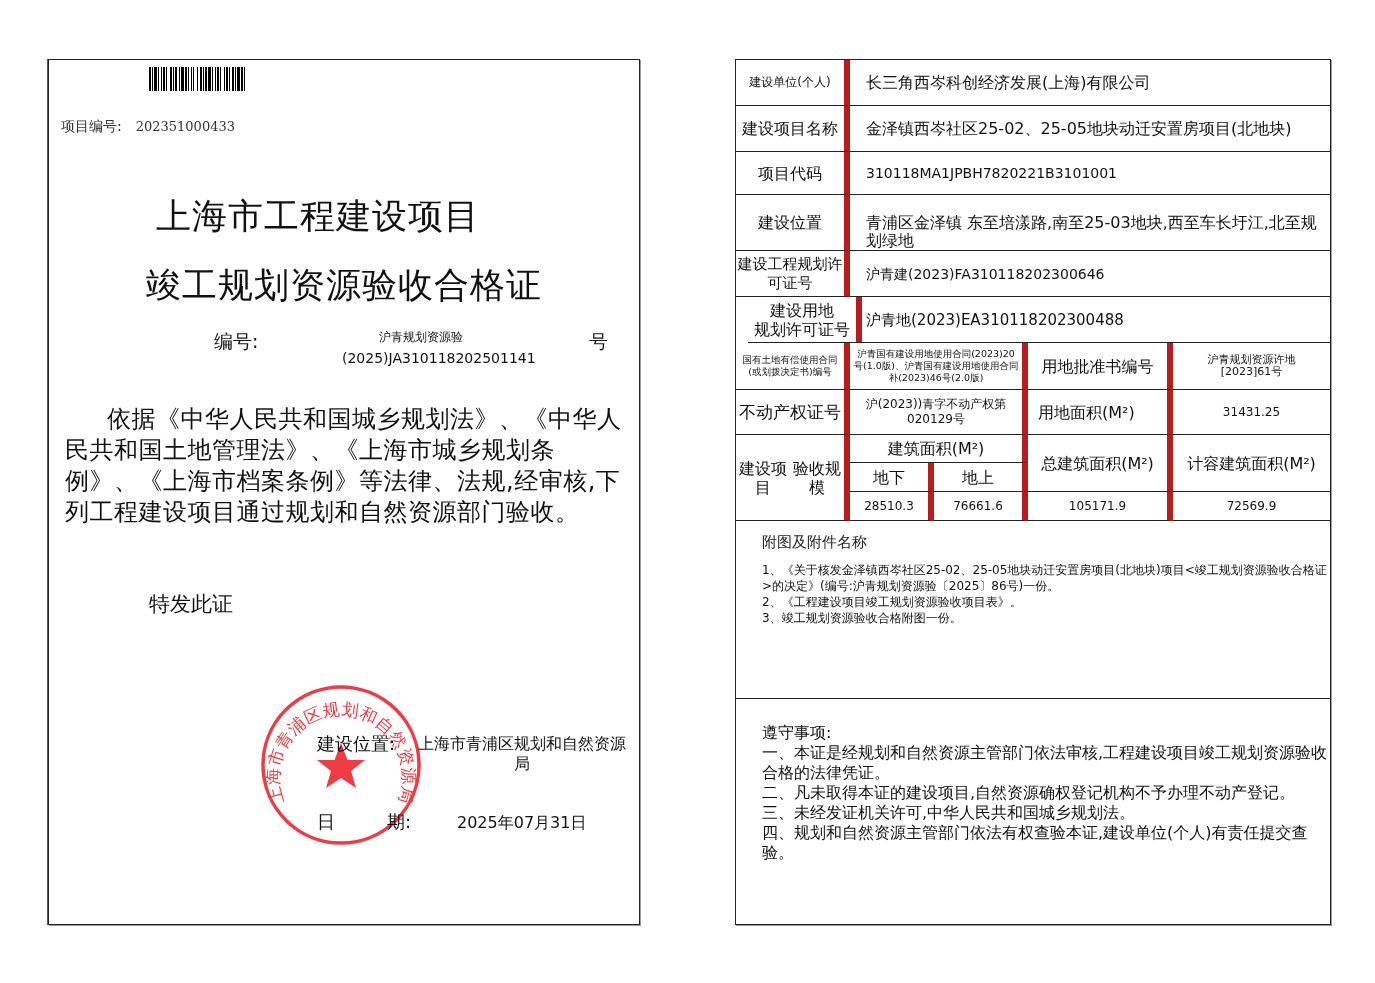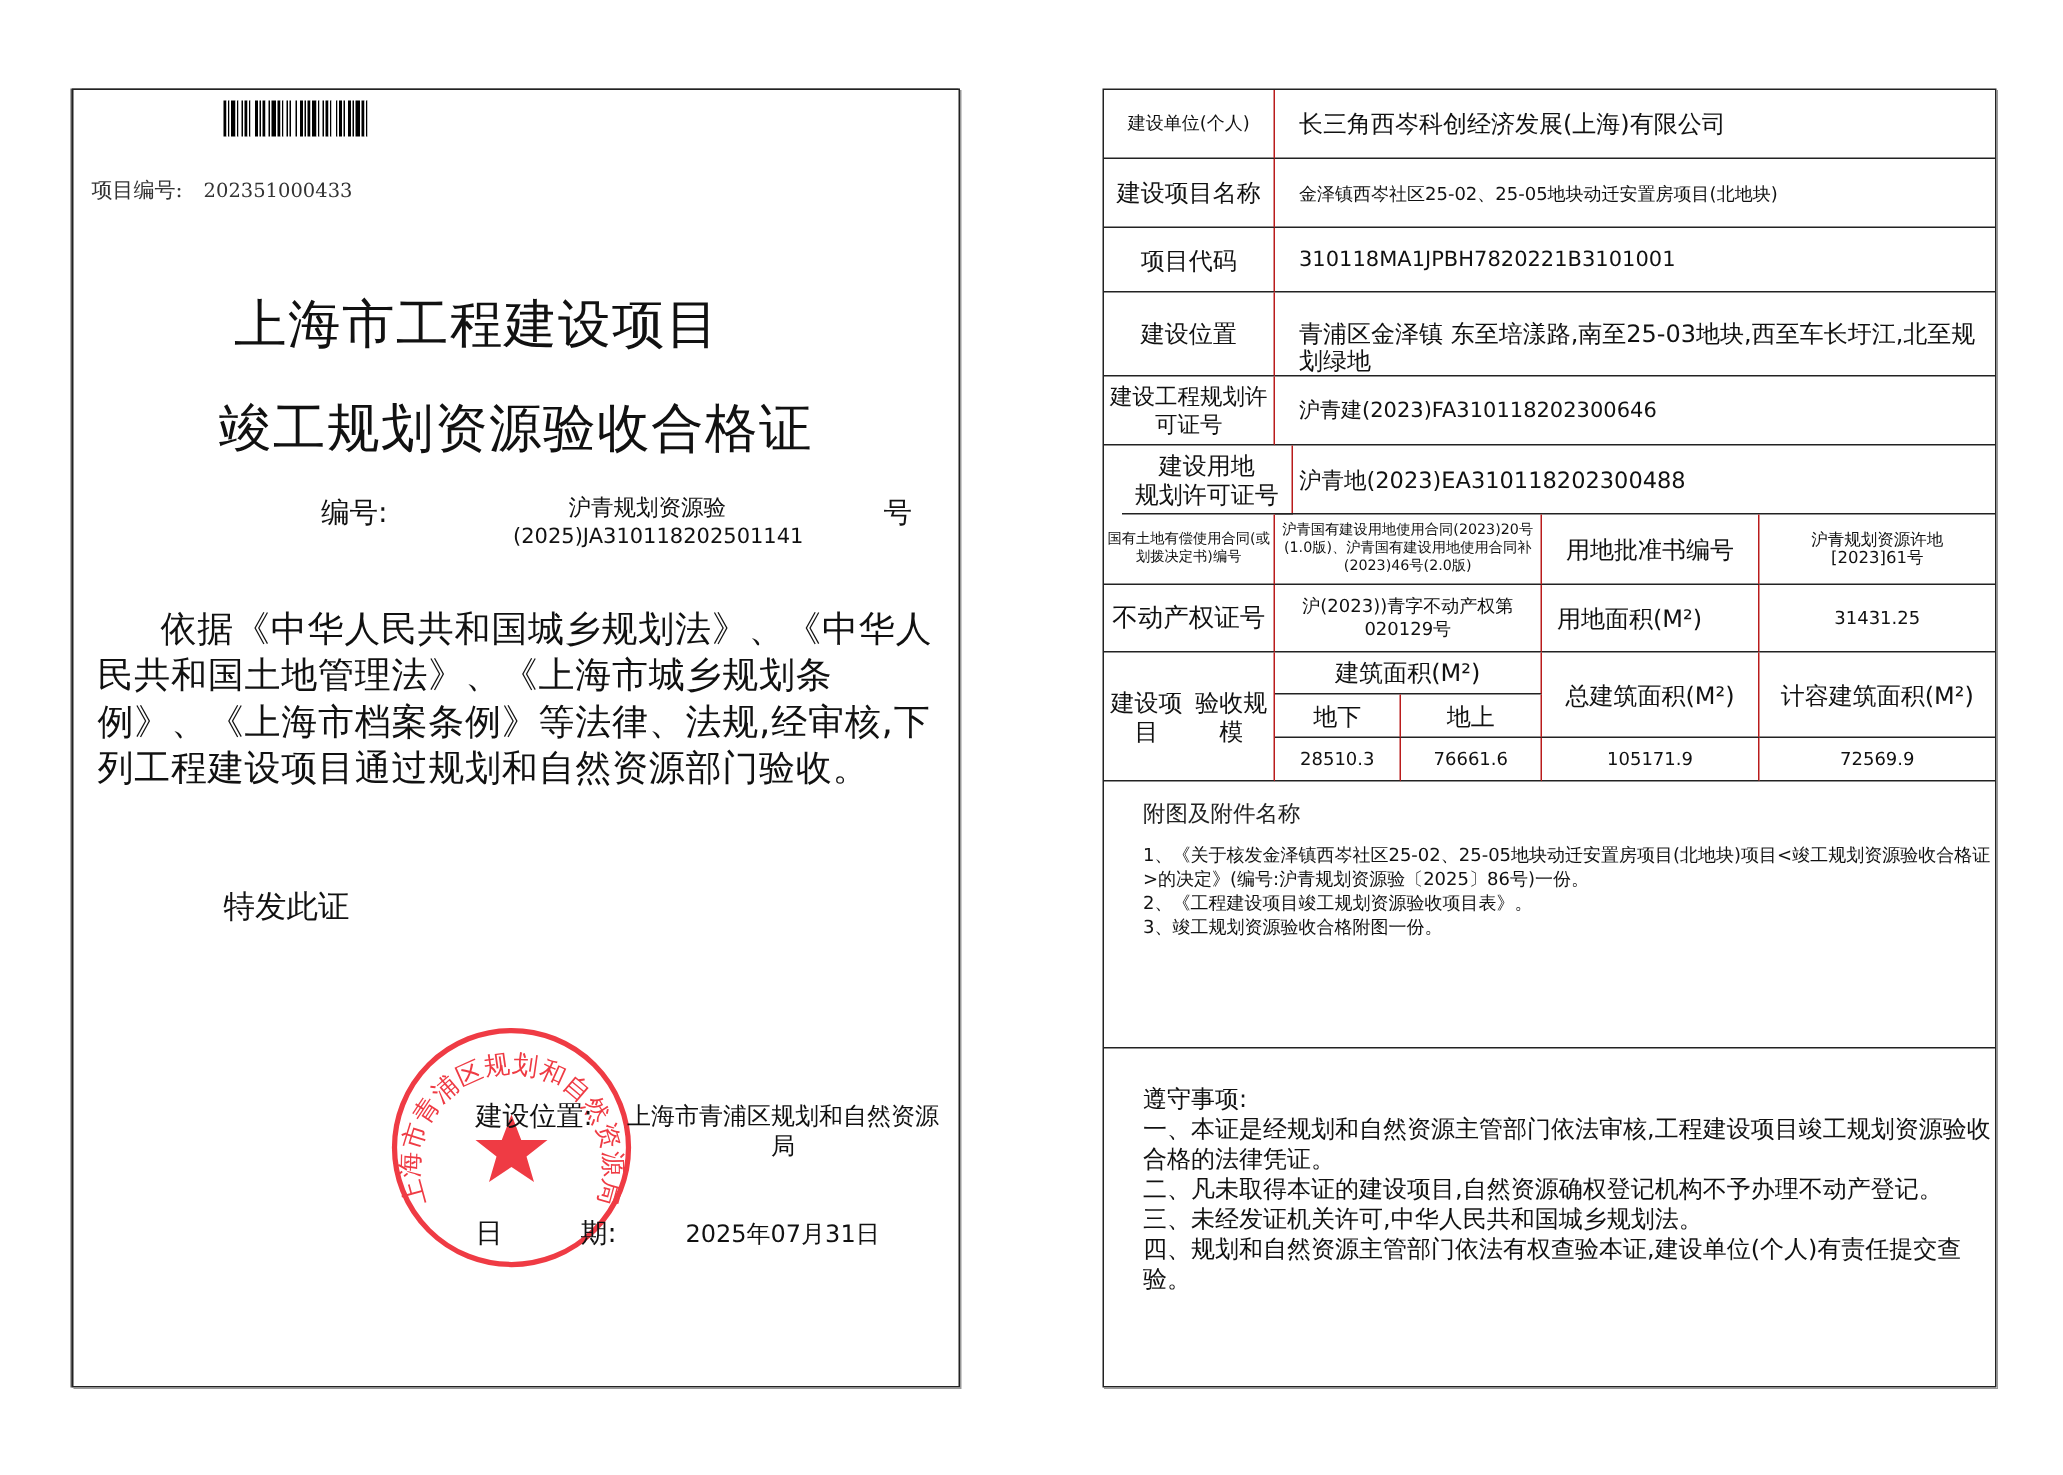--- a/index.html
+++ b/index.html
@@ -11,36 +11,36 @@
   #left { left:48px; top:59px; width:592px; height:866px; border:1px solid #222;
           box-shadow: -1px 0 0 #555, 1px 1px 0 #999; box-sizing:border-box; }
   #barcode { left:100px; top:7px; width:172px; height:24px; display:flex; align-items:stretch; }
   #barcode span { display:block; height:100%; background:#000; }
   #projno { left:12px; top:58px; font-family:"DejaVu Serif","Liberation Serif",serif; font-size:14px; color:#333; }
   #projno .val { margin-left:14px; font-size:13px; }
   .title { left:0; width:100%; text-align:center; font-size:35px; letter-spacing:1px; color:#111; }
   #t1 { top:133px; left:-26px; }
   #t2 { top:202px; }
   #bianhao-label { left:165px; top:269px; font-size:19px; }
-  #bianhao-v1 { left:330px; top:269px; font-size:15px; }
+  #bianhao-v1 { left:330px; top:269px; font-size:12px; }
   #bianhao-v2 { left:293px; top:290px; font-size:14px; }
   #bianhao-hao { left:540px; top:269px; font-size:19px; }
   #body-text { left:16px; top:344px; width:560px; font-size:24px; line-height:31px; text-indent:42px; letter-spacing:0.5px; }
   #tefa { left:100px; top:530px; font-size:21px; }
   #stamp { left:210px; top:623px; width:164px; height:164px; }
   #issuer-label { left:268px; top:672px; font-size:18px; }
   #issuer-val { left:368px; top:674px; width:210px; text-align:center; font-size:16px; line-height:20px; }
   #date-label { left:268px; top:750px; font-size:18px; word-spacing:0; }
   #date-label .gap { display:inline-block; width:52px; }
   #date-val { left:408px; top:753px; font-size:16px; }
 
   
   #right { left:735px; top:59px; width:596px; height:866px; border:1px solid #222;
            box-shadow: 1px 1px 0 #999; box-sizing:border-box; }
-  .cell { position:absolute; box-sizing:border-box; border-right:1px solid #b91c1c; border-bottom:1px solid #222;
+  .cell { position:absolute; box-sizing:border-box; border-right:6px solid #b91c1c; border-bottom:1px solid #222;
           display:flex; align-items:center; justify-content:center; text-align:center; }
   .cell.left { justify-content:flex-start; text-align:left; padding-left:16px; }
   .noR { border-right:none; }
   .lbl { font-size:16px; line-height:19px; }
   .val { font-size:15px; line-height:18px; }
   .small { font-size:10px; line-height:12px; }
   .num { font-size:12px; }
   #attach { left:0; top:461px; width:594px; height:178px; border-bottom:1px solid #222; box-sizing:border-box; }
   #attach-title { left:26px; top:12px; font-size:15px; color:#222; }
   #attach-list { left:26px; top:41px; width:566px; font-size:12px; line-height:16px; }
@@ -156,21 +156,21 @@
       <span style="font-size:12px;">建设单位(个人)</span>
     </div>
   <div class="cell left noR" style="left:114px;top:0;width:480px;height:46px;">
       <span class="val" style="font-size:16px;">长三角西岑科创经济发展(上海)有限公司</span>
     </div>
 
   <div class="cell" style="left:0;top:46px;width:114px;height:46px;">
       <span class="lbl">建设项目名称</span>
     </div>
   <div class="cell left noR" style="left:114px;top:46px;width:480px;height:46px;padding-right:10px;">
-      <span class="val" style="font-size:12px;">金泽镇西岑社区25-02、25-05地块动迁安置房项目(北地块)</span>
+      <span class="val" style="font-size:16px;">金泽镇西岑社区25-02、25-05地块动迁安置房项目(北地块)</span>
     </div>
 
   <div class="cell" style="left:0;top:92px;width:114px;height:43px;">
       <span class="lbl">项目代码</span>
     </div>
   <div class="cell left noR" style="left:114px;top:92px;width:480px;height:43px;">
       <span class="val" style="font-size:14px;">310118MA1JPBH7820221B3101001</span>
     </div>
 
   <div class="cell" style="left:0;top:135px;width:114px;height:56px;">

